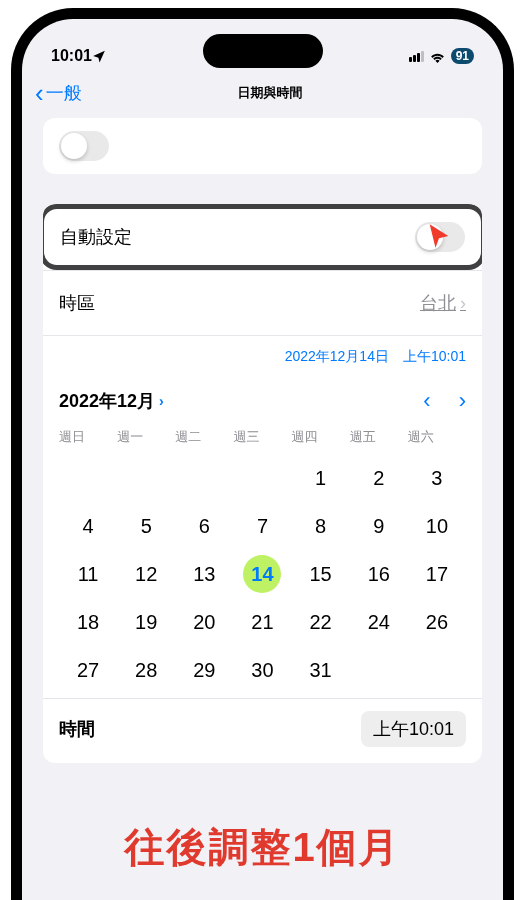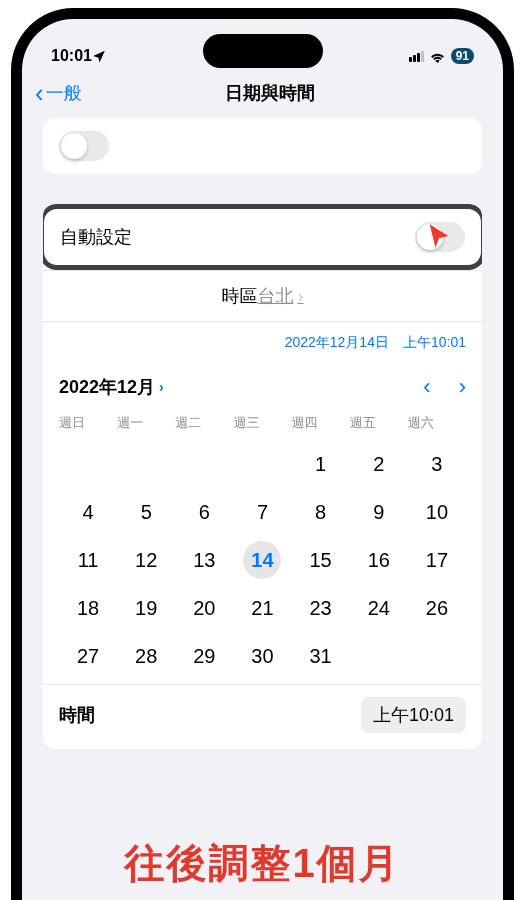--- a/index.html
+++ b/index.html
@@ -68,21 +68,21 @@
       padding: 6px 8px 12px;
       position: relative;
     }
     .back-btn {
       display: flex; align-items: center;
       color: #007aff; font-size: 18px;
     }
     .back-chev { font-size: 26px; line-height: 1; margin-right: 2px; font-weight: 400; }
     .nav-title {
       position: absolute; left: 15px; right: 0; text-align: center;
-      font-size: 18px; font-weight: 600; pointer-events: none;
+      font-size: 13px; font-weight: 600; pointer-events: none;
     }
     .content { padding: 0 16px; }
     .card {
       background: #fff; border-radius: 12px; overflow: hidden;
       margin-bottom: 30px;
     }
     .row {
       display: flex; align-items: center; justify-content: space-between;
       padding: 13px 16px; font-size: 18px;
     }
@@ -97,22 +97,22 @@
       background: #fff; box-shadow: 0 2px 4px rgba(0,0,0,0.2);
     }
     .highlight-box {
       border: 5px solid #404040;
       border-radius: 18px;
       margin: 0 -4px;
     }
     .highlight-box .row { padding: 13px 16px; }
     .cursor-svg { width: 28px; height: 28px; position: absolute; right: 12px; top: 0; }
     .timezone-row {
-      display: flex; justify-content: center; align-items: center;
-      padding: 13px 16px; font-size: 18px; color: #000;
+      display: flex; justify-content: space-between; align-items: center;
+      padding: 20px 16px; font-size: 18px; color: #000;
     }
     .timezone-val { color: #8e8e93; display: flex; align-items: center; gap: 4px; text-decoration: underline; }
     .chev-right { color: #c7c7cc; font-size: 18px; }
     .datetime-bar {
       display: flex; justify-content: flex-end; gap: 14px;
       padding: 12px 16px; font-size: 14px; color: #007aff;
     }
     .month-header {
       display: flex; justify-content: space-between; align-items: center;
       padding: 10px 16px;
@@ -127,34 +127,34 @@
     }
     .cal-grid {
       display: grid; grid-template-columns: repeat(7, 1fr);
       padding: 4px 16px; text-align: center;
     }
     .cal-cell {
       height: 48px; display: flex; align-items: center; justify-content: center;
       font-size: 20px;
     }
     .cal-cell.sel span {
-      background: #e5e5e5; color: #007aff; font-weight: 600;
+      background: #bef264; color: #007aff; font-weight: 600;
       width: 38px; height: 38px; border-radius: 50%;
       display: flex; align-items: center; justify-content: center;
     }
     .time-row {
       display: flex; justify-content: space-between; align-items: center;
       padding: 12px 16px 16px; font-size: 18px;
     }
     .time-pill {
       background: #eeeeef; border-radius: 8px; padding: 6px 12px;
       font-size: 18px;
     }
     .annotation {
-      position: absolute; bottom: 0; left: 0; right: 0;
+      position: absolute; bottom: 16px; left: 0; right: 0;
       text-align: center; font-size: 40px; font-weight: 700;
       color: #e03a2f; letter-spacing: 2px;
       padding-bottom: 4px;
     }
   </style>
 </head>
 <body>
 
 <div class="phone-frame">
   <div class="phone-inner">
@@ -261,21 +261,21 @@
             <div class="cal-cell sel">
               <span>14</span>
             </div>
             <div class="cal-cell">15</div>
             <div class="cal-cell">16</div>
             <div class="cal-cell">17</div>
             <div class="cal-cell">18</div>
             <div class="cal-cell">19</div>
             <div class="cal-cell">20</div>
             <div class="cal-cell">21</div>
-            <div class="cal-cell">23</div>
+            <div class="cal-cell">22</div>
             <div class="cal-cell">24</div>
             <div class="cal-cell">26</div>
             <div class="cal-cell">27</div>
             <div class="cal-cell">28</div>
             <div class="cal-cell">29</div>
             <div class="cal-cell">30</div>
             <div class="cal-cell">31</div>
           </div>
         <div class="time-row divider-top">
           <span style="font-weight:600">時間</span>

